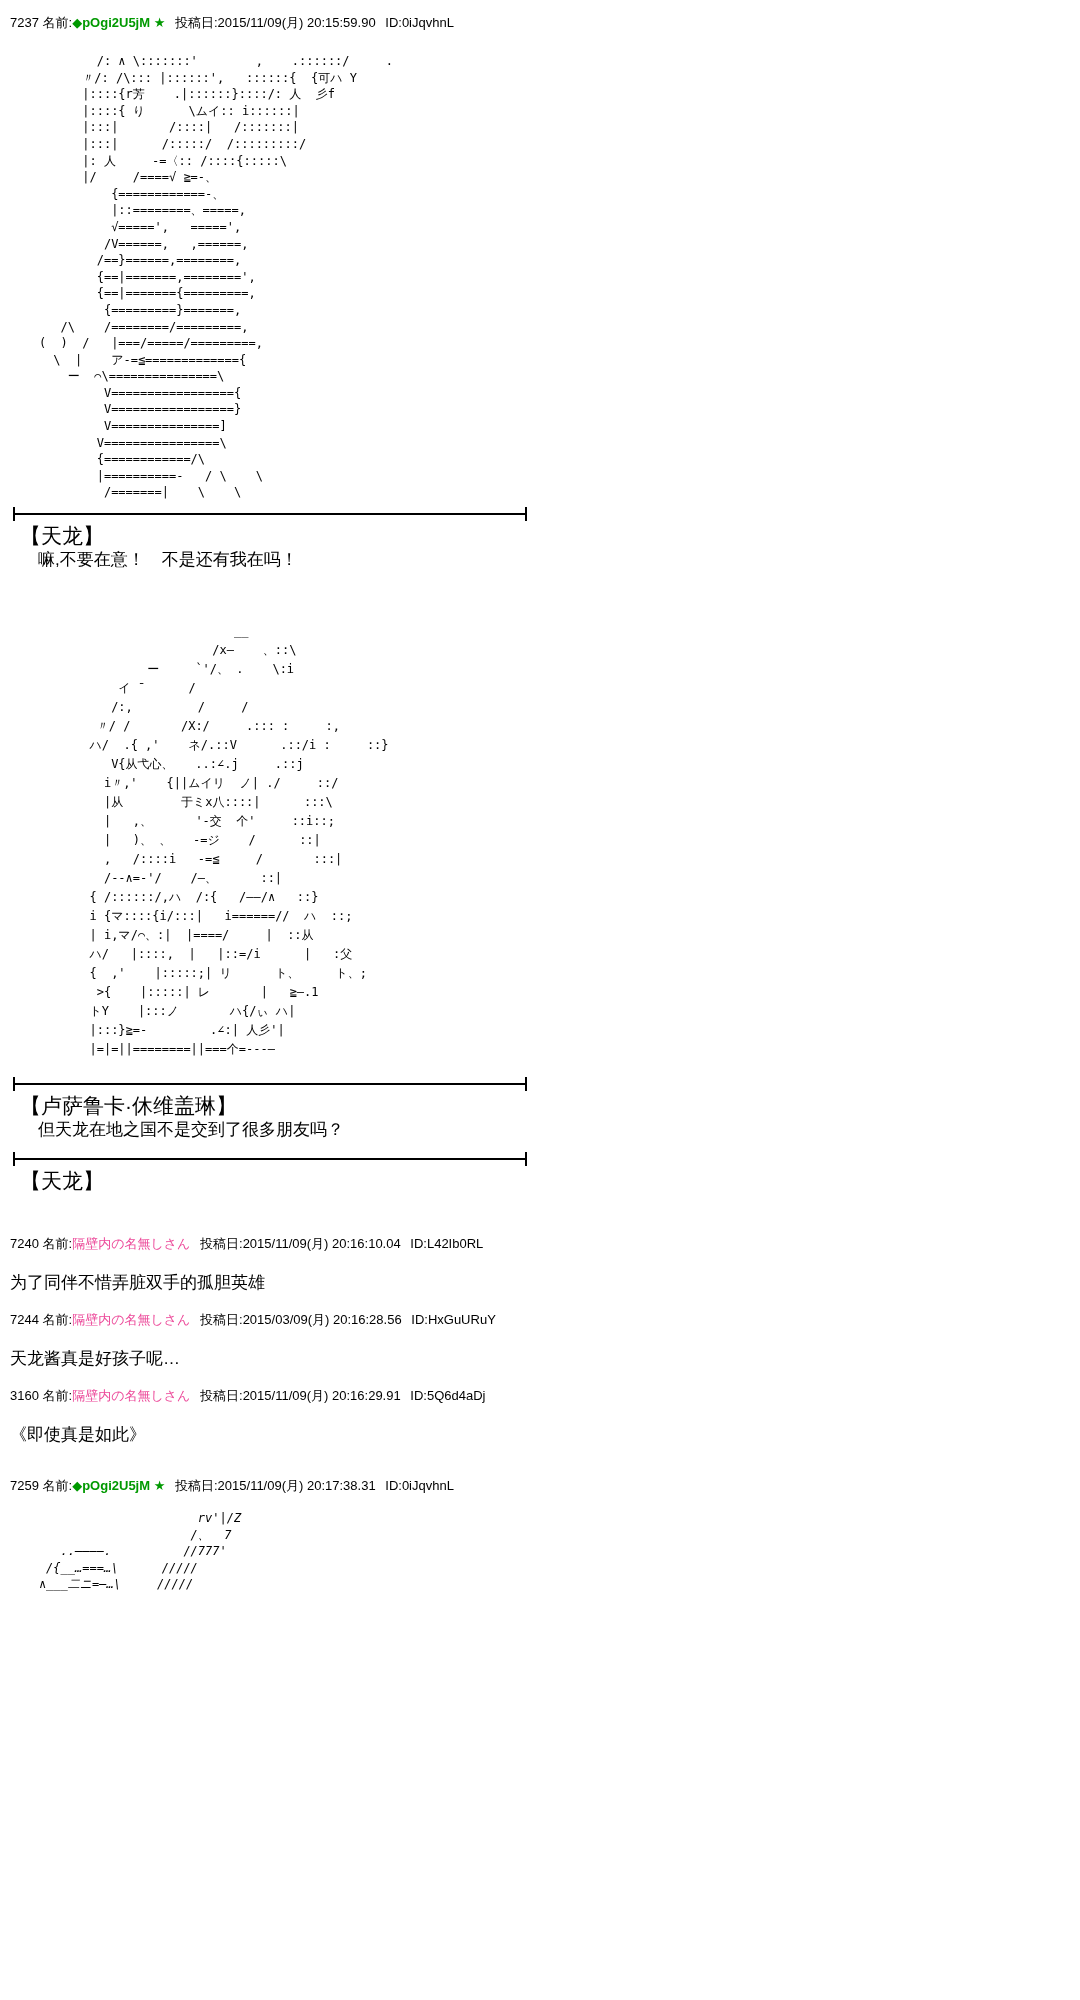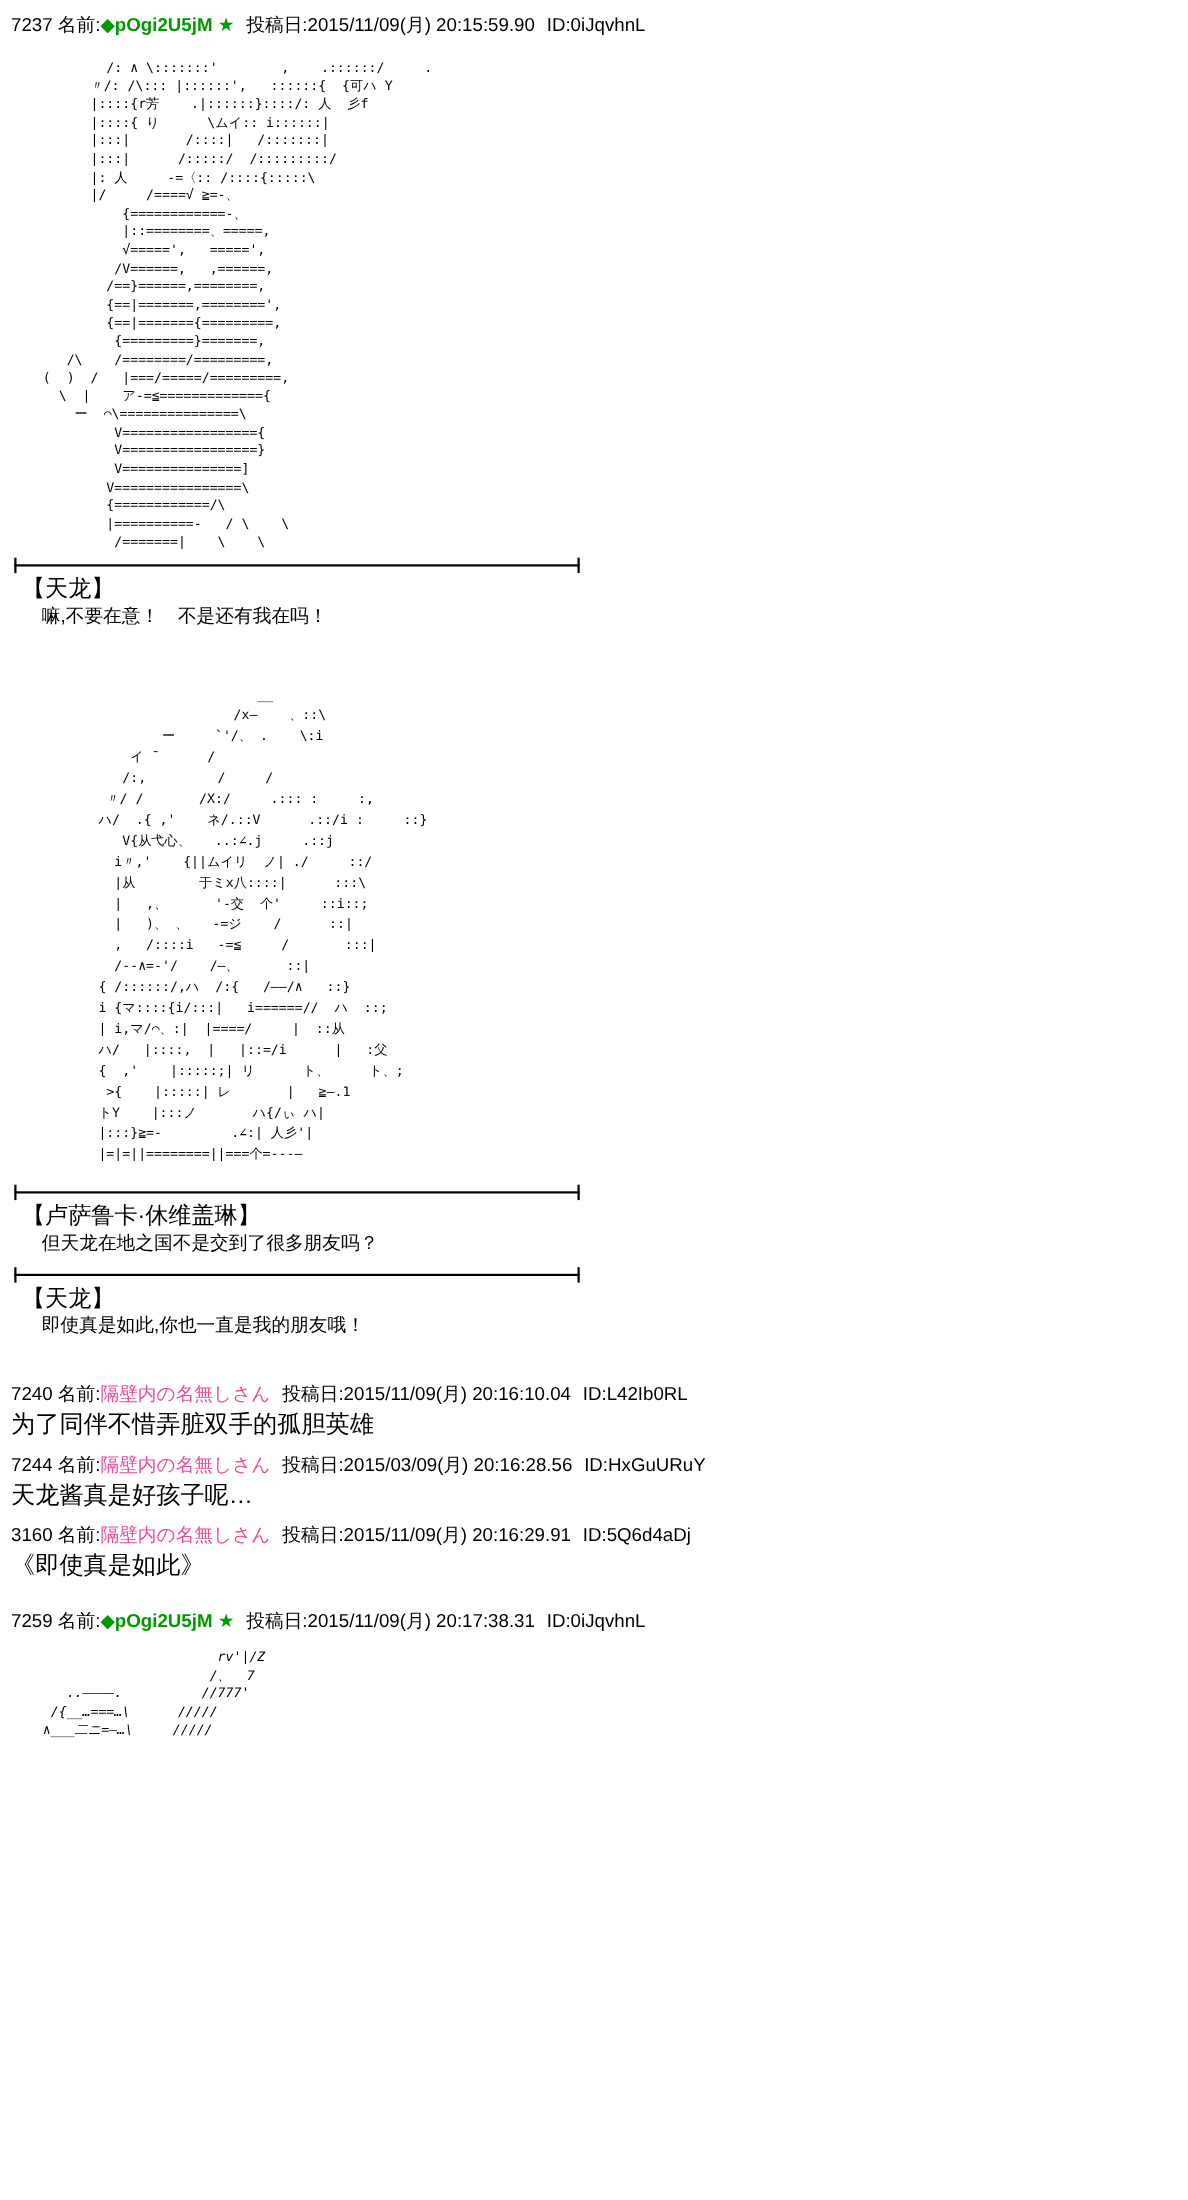--- a/index.html
+++ b/index.html
@@ -4,21 +4,21 @@
 <style>
   * { margin:0; padding:0; box-sizing:border-box; }
   html,body { background:#ffffff; }
   body {
     width:1080px; height:2000px; overflow:hidden;
     color:#000000;
     font-family:"Liberation Sans","DejaVu Sans",sans-serif;
   }
   .page { padding:12px 10px 0 10px; }
 
-  .post-header { font-size:17px; line-height:21px; white-space:nowrap; }
+  .post-header { font-size:13px; line-height:21px; white-space:nowrap; }
   .num { }
   .nm { margin-right:6px; }
   .trip-name { color:var(--name-green,#009900); font-weight:bold; }
   .anon-name { color:#ec4899; }
   .dt { margin-right:6px; }
 
   .aa {
     font-family:"DejaVu Sans Mono",monospace;
     font-size:12px; line-height:16.6px;
     white-space:pre;
@@ -36,21 +36,21 @@
   }
   .sep::before { left:0; }
   .sep::after { right:0; }
   .sep-1 { margin-top:12px; }
   .sep-2 { margin-top:24px; }
   .sep-3 { margin-top:18px; }
 
   .speaker { font-size:21px; line-height:21px; margin:10px 0 0 10px; }
   .dialogue { font-size:17px; line-height:21px; margin:3px 0 0 28px; }
 
-  .reply-body { font-size:22px; line-height:21px; margin-top:6px; }
+  .reply-body { font-size:17px; line-height:21px; margin-top:18px; }
   .reply-first { margin-top:42px; }
   .reply { margin-top:16px; }
   .post-next { margin-top:30px; }
 </style>
 </head>
 <body>
 
 <div class="page">
 
   <div class="post">
@@ -111,21 +111,20 @@
            トY    |:::ノ       ハ{/ぃ ハ|
            |:::}≧=- ゞ      .∠:| 人彡'|
            |=|=||========||===个=---—</pre>
 
     <div class="sep sep-2"></div>
     <div class="speaker">【卢萨鲁卡·休维盖琳】</div>
     <div class="dialogue">但天龙在地之国不是交到了很多朋友吗？</div>
 
     <div class="sep sep-3"></div>
     <div class="speaker">【天龙】</div>
-    <div class="dialogue">即使真是如此,你也一直是我的朋友哦！</div>
   </div>
 
   <div class="post reply-first">
     <div class="post-header"><span class="num">7240</span> <span class="nm"><span>名前:</span><span class="anon-name">隔壁内の名無しさん</span></span> <span class="dt"><span>投稿日:</span><span>2015/11/09(月) 20:16:10.04</span></span> <span>ID:L42Ib0RL</span></div>
     <div class="reply-body">为了同伴不惜弄脏双手的孤胆英雄</div>
   </div>
 
   <div class="post reply">
     <div class="post-header"><span class="num">7244</span> <span class="nm"><span>名前:</span><span class="anon-name">隔壁内の名無しさん</span></span> <span class="dt"><span>投稿日:</span><span>2015/03/09(月) 20:16:28.56</span></span> <span>ID:HxGuURuY</span></div>
     <div class="reply-body">天龙酱真是好孩子呢…</div>

